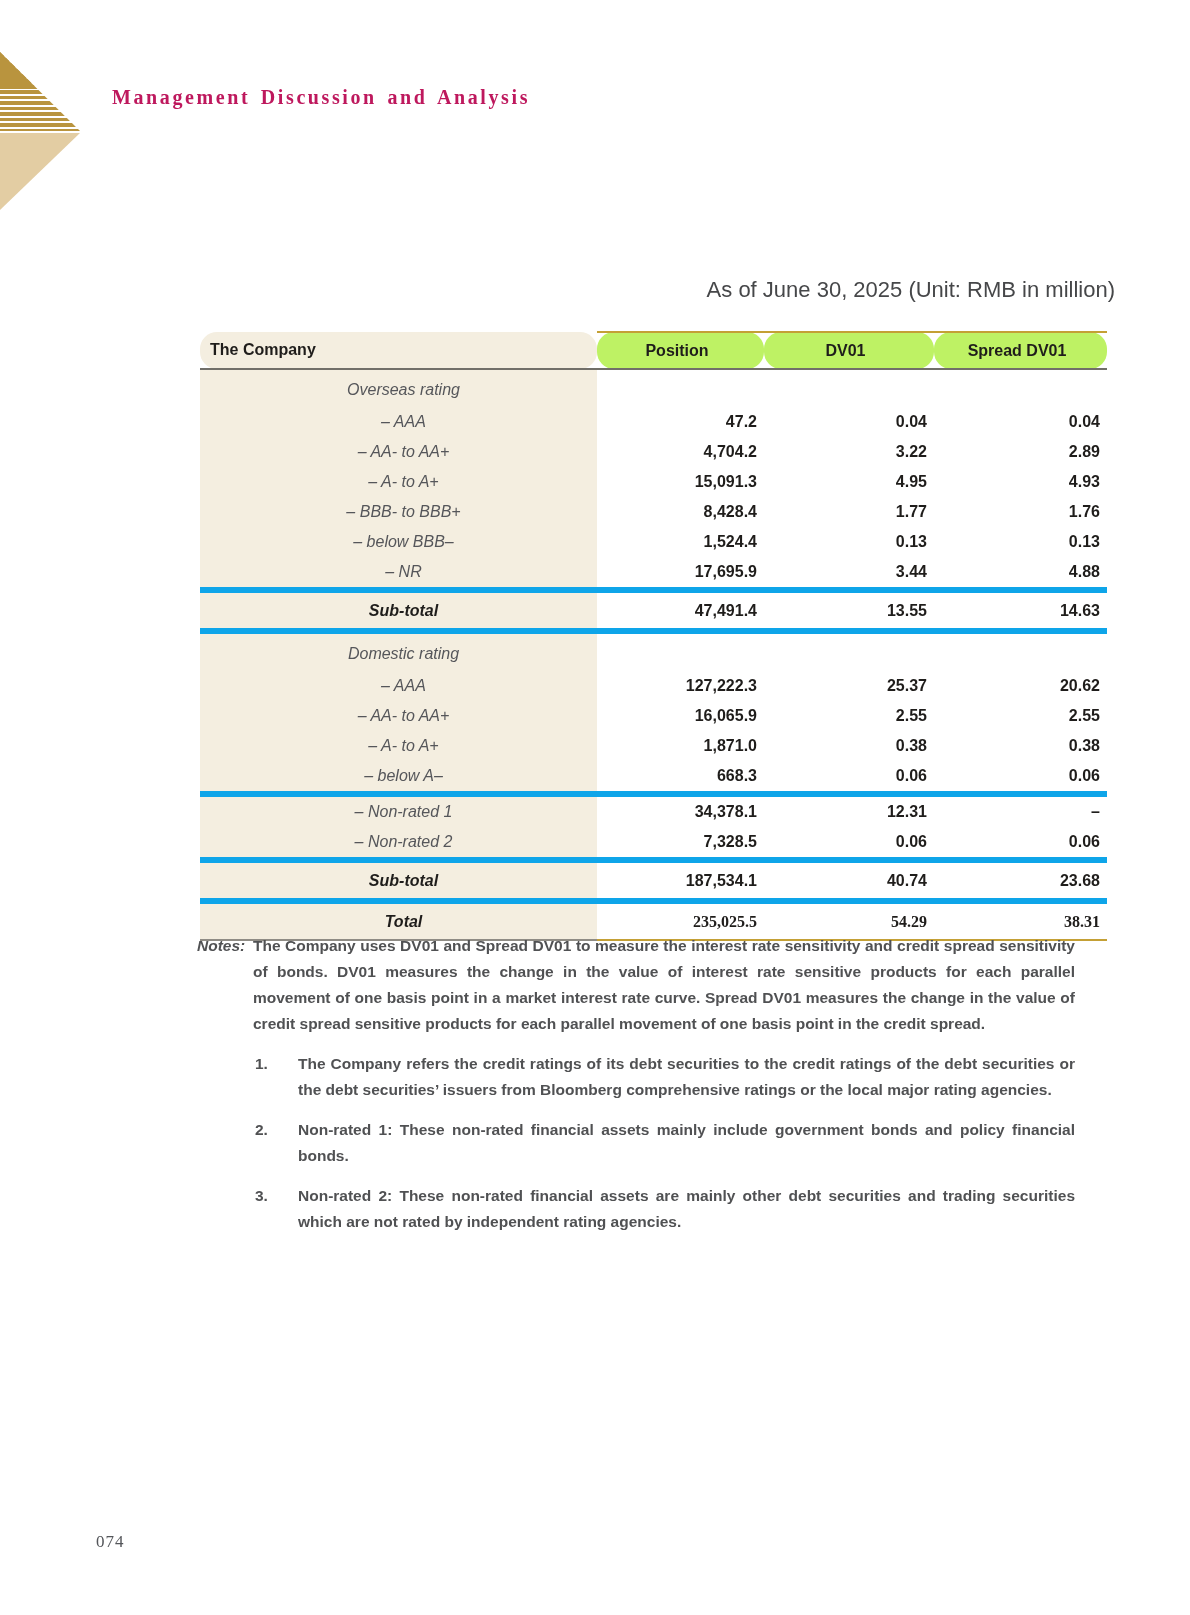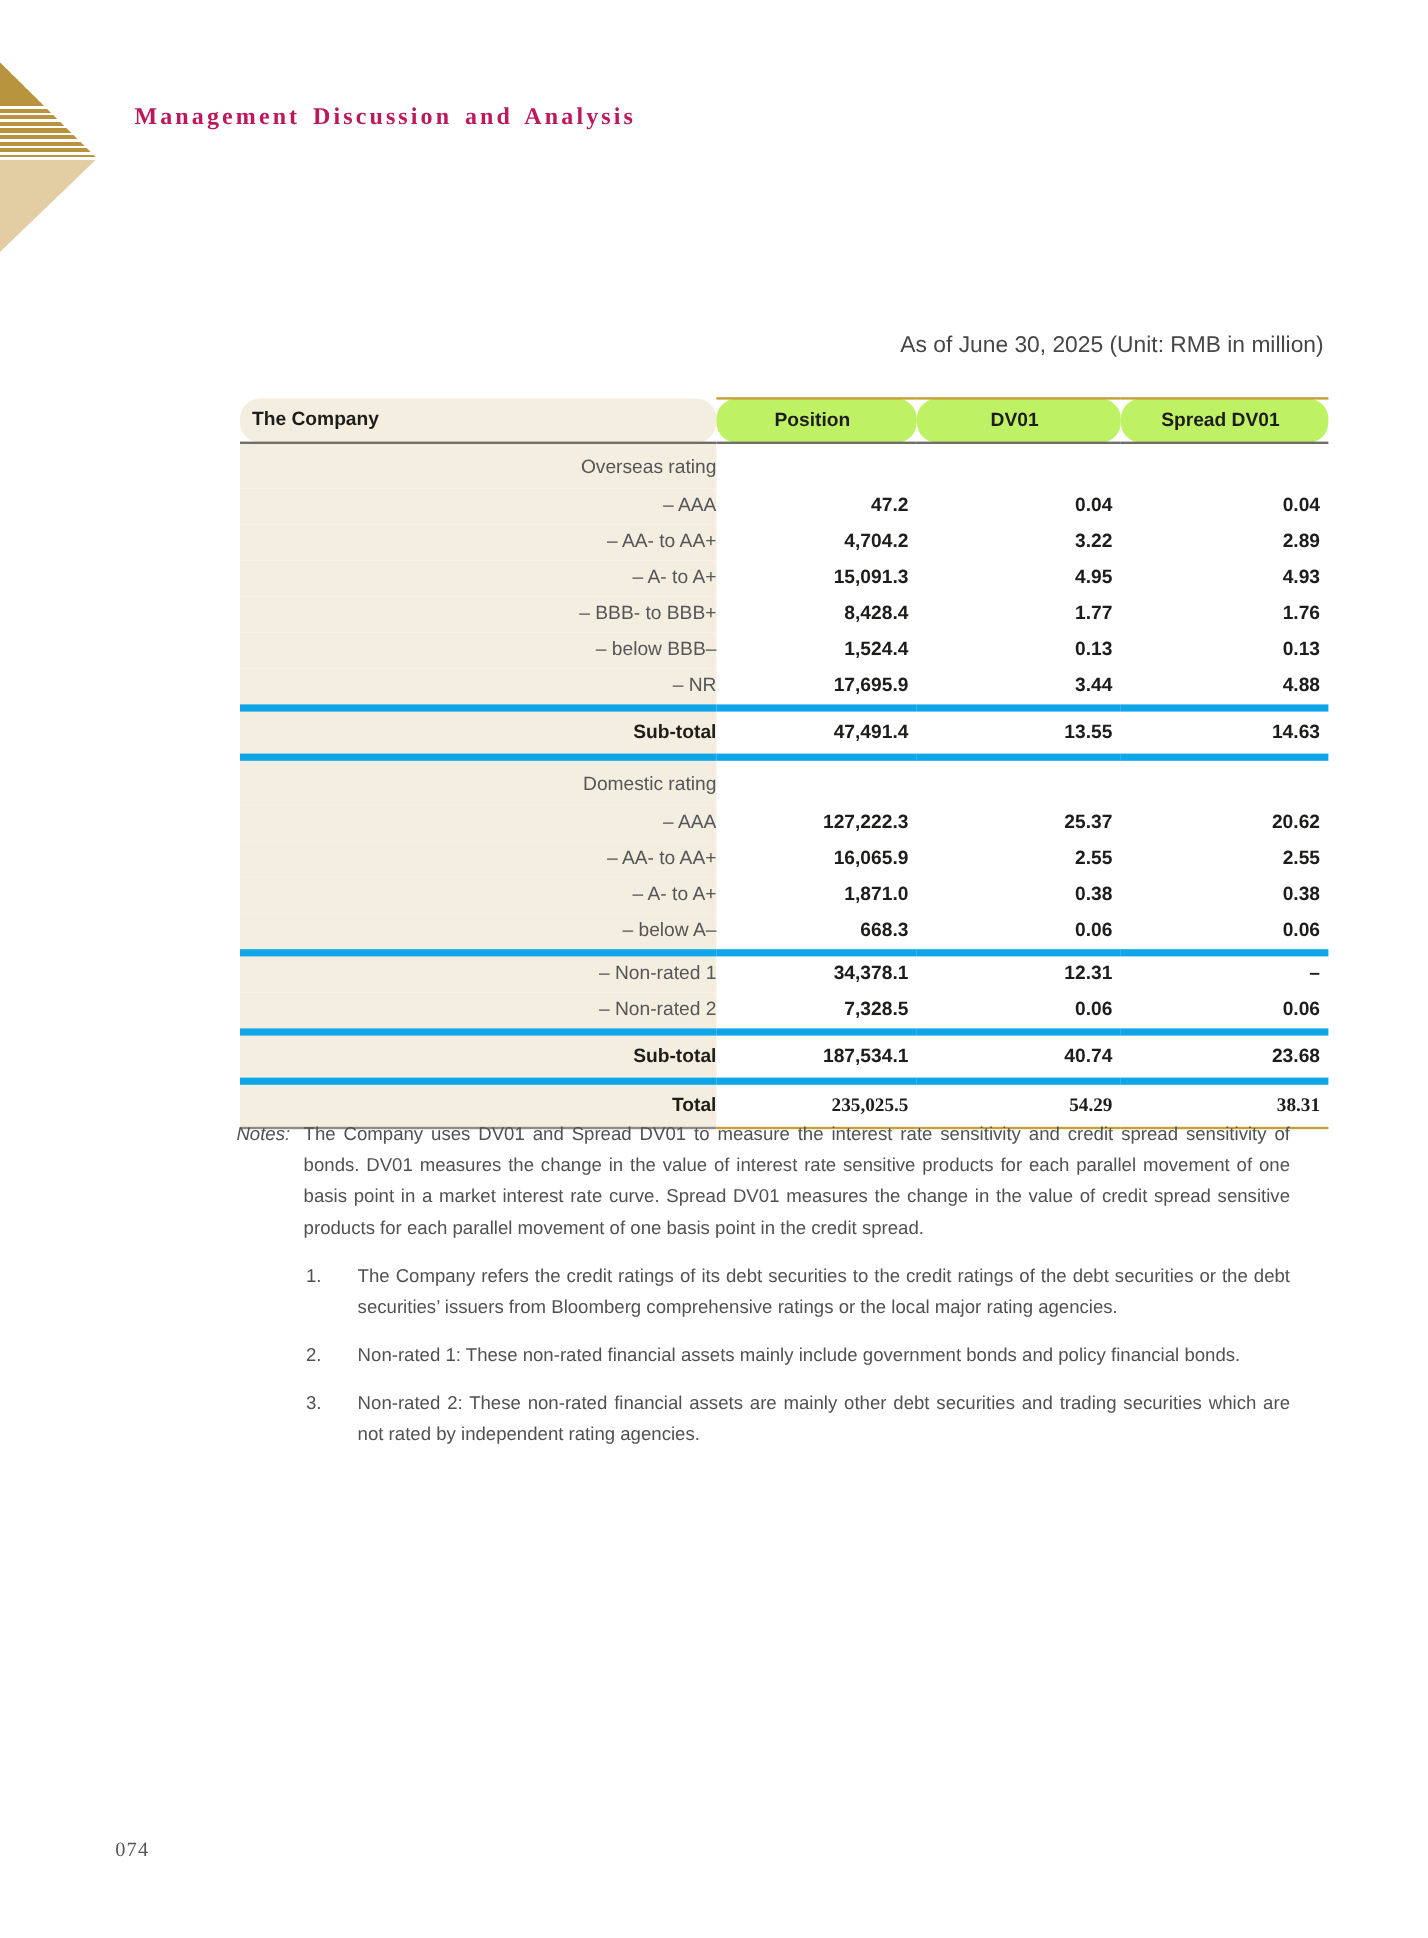--- a/index.html
+++ b/index.html
@@ -28,45 +28,45 @@
   }
 
   .doc-title{
     position:absolute;top:86px;left:112px;
     font-family:"Liberation Serif", serif;
     font-weight:700;font-size:20px;color:#be185d;
     letter-spacing:2.6px;word-spacing:3px;
   }
 
   .asof{
-    position:absolute;top:277px;left:196px;width:907px;
-    text-align:right;font-size:19px;color:#464749;
+    position:absolute;top:277px;left:208px;width:907px;
+    text-align:right;font-size:22px;color:#464749;
   }
 
   
   .table-wrap{position:absolute;top:331px;left:200px;width:907px;}
   table{border-collapse:collapse;width:907px;table-layout:fixed;font-size:16px;}
   col.c1{width:397px;}col.c2{width:167px;}col.c3{width:170px;}col.c4{width:173px;}
   th,td{padding:0;margin:0;vertical-align:middle;}
   th{height:35px;font-weight:700;color:#1f1d1b;border-bottom:2px solid #716f69;border-radius:17px;}
   th.label{background:#f4eee0;text-align:left;padding-left:10px;}
   th.num{padding-right:7px;border-top:2px solid #c4a035;background:#bef264;}
-  td.label{background:#f4eee0;padding-left:10px;color:#55565a;text-align:right;}
+  td.label{background:#f4eee0;padding-left:10px;color:#55565a;text-align:center;font-style:italic;}
   td.num{text-align:right;padding-right:7px;font-weight:700;color:#1f1d1b;}
   tr.group td{height:34px;padding-top:3px;}
   tr.item td{height:30px;}
   tr.subtotal td,tr.total td{height:35px;}
   tr.subtotal td.label,tr.total td.label{font-weight:700;color:#1f1d1b;}
   tr.sep td{border-top:6px solid #0ea5e9;}
   tr.total td.label{border-bottom:2px solid #8f8c85;}
   tr.total td.num{border-bottom:2px solid #c4a035;font-family:Liberation Serif, serif;}
 
   
   .notes{position:absolute;top:933px;left:197px;width:878px;
-    font-size:15.5px;color:#505153;line-height:26px;}
+    font-size:15.5px;color:#505153;line-height:26px;font-weight:bold;}
   .note-intro{display:flex;}
   .note-label{flex:0 0 56px;font-style:italic;}
   .note-text{flex:1;text-align:justify;margin:0;}
   .note-item{display:flex;margin-top:14px;}
   .note-num{flex:0 0 43px;margin-left:58px;}
 
   .page-number{
     position:absolute;top:1532px;left:96px;
     font-family:"Liberation Serif", serif;
     font-size:17px;color:#54565a;letter-spacing:1px;

